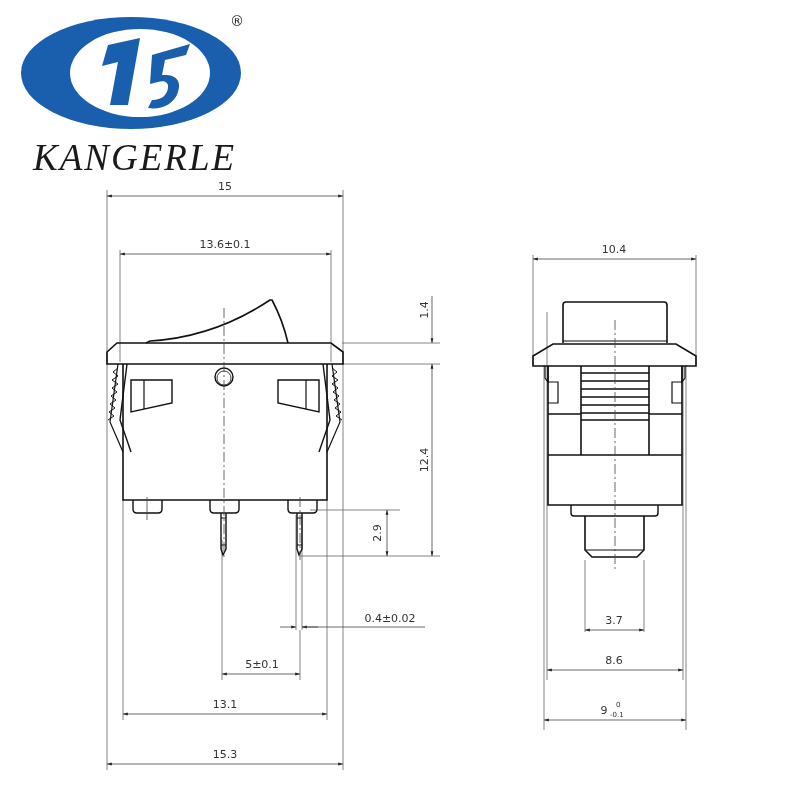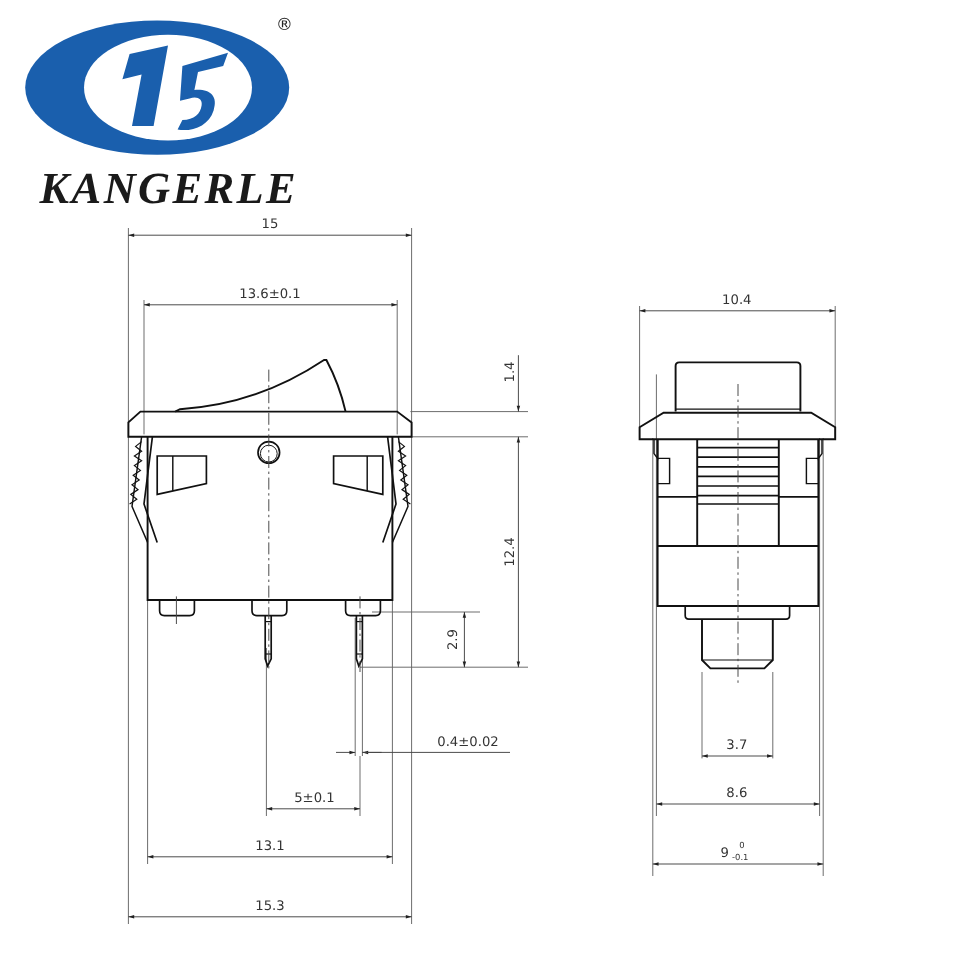--- a/index.html
+++ b/index.html
@@ -1,18 +1,18 @@
 <!DOCTYPE html>
 <html><head>
   <meta charset="utf-8">
   <style>
     html, body { margin: 0; padding: 0; background: #ffffff; }
     body { width: 800px; height: 800px; position: relative; overflow: hidden; font-family: "DejaVu Sans", sans-serif; }
     .logo { position: absolute; left: 0; top: 0; width: 260px; height: 180px; }
-    .brand { position: absolute; left: 33px; top: 136px; font-family: "Liberation Serif", serif; font-style: italic; font-weight: bold; font-size: 37px; letter-spacing: 2px; color: #1a1a1a; }
+    .brand { position: absolute; left: 33px; top: 136px; font-family: "Liberation Serif", serif; font-style: italic; font-weight: normal; font-size: 37px; letter-spacing: 2px; color: #1a1a1a; }
     .reg { position: absolute; left: 230px; top: 13px; font-family: "DejaVu Sans", sans-serif; font-size: 14px; color: #222; }
     svg.drawing { position: absolute; left: 0; top: 0; }
     .dim-text { font-family: "DejaVu Sans", sans-serif; font-size: 11px; fill: #333; }
   </style>
 </head>
 <body>
 
 <svg class="logo" width="260" height="180" viewBox="0 0 260 180">
   <ellipse cx="131" cy="73" rx="110" ry="56" fill="#1a5fad"></ellipse>
   <ellipse cx="140" cy="73" rx="70" ry="44" fill="#ffffff"></ellipse>

